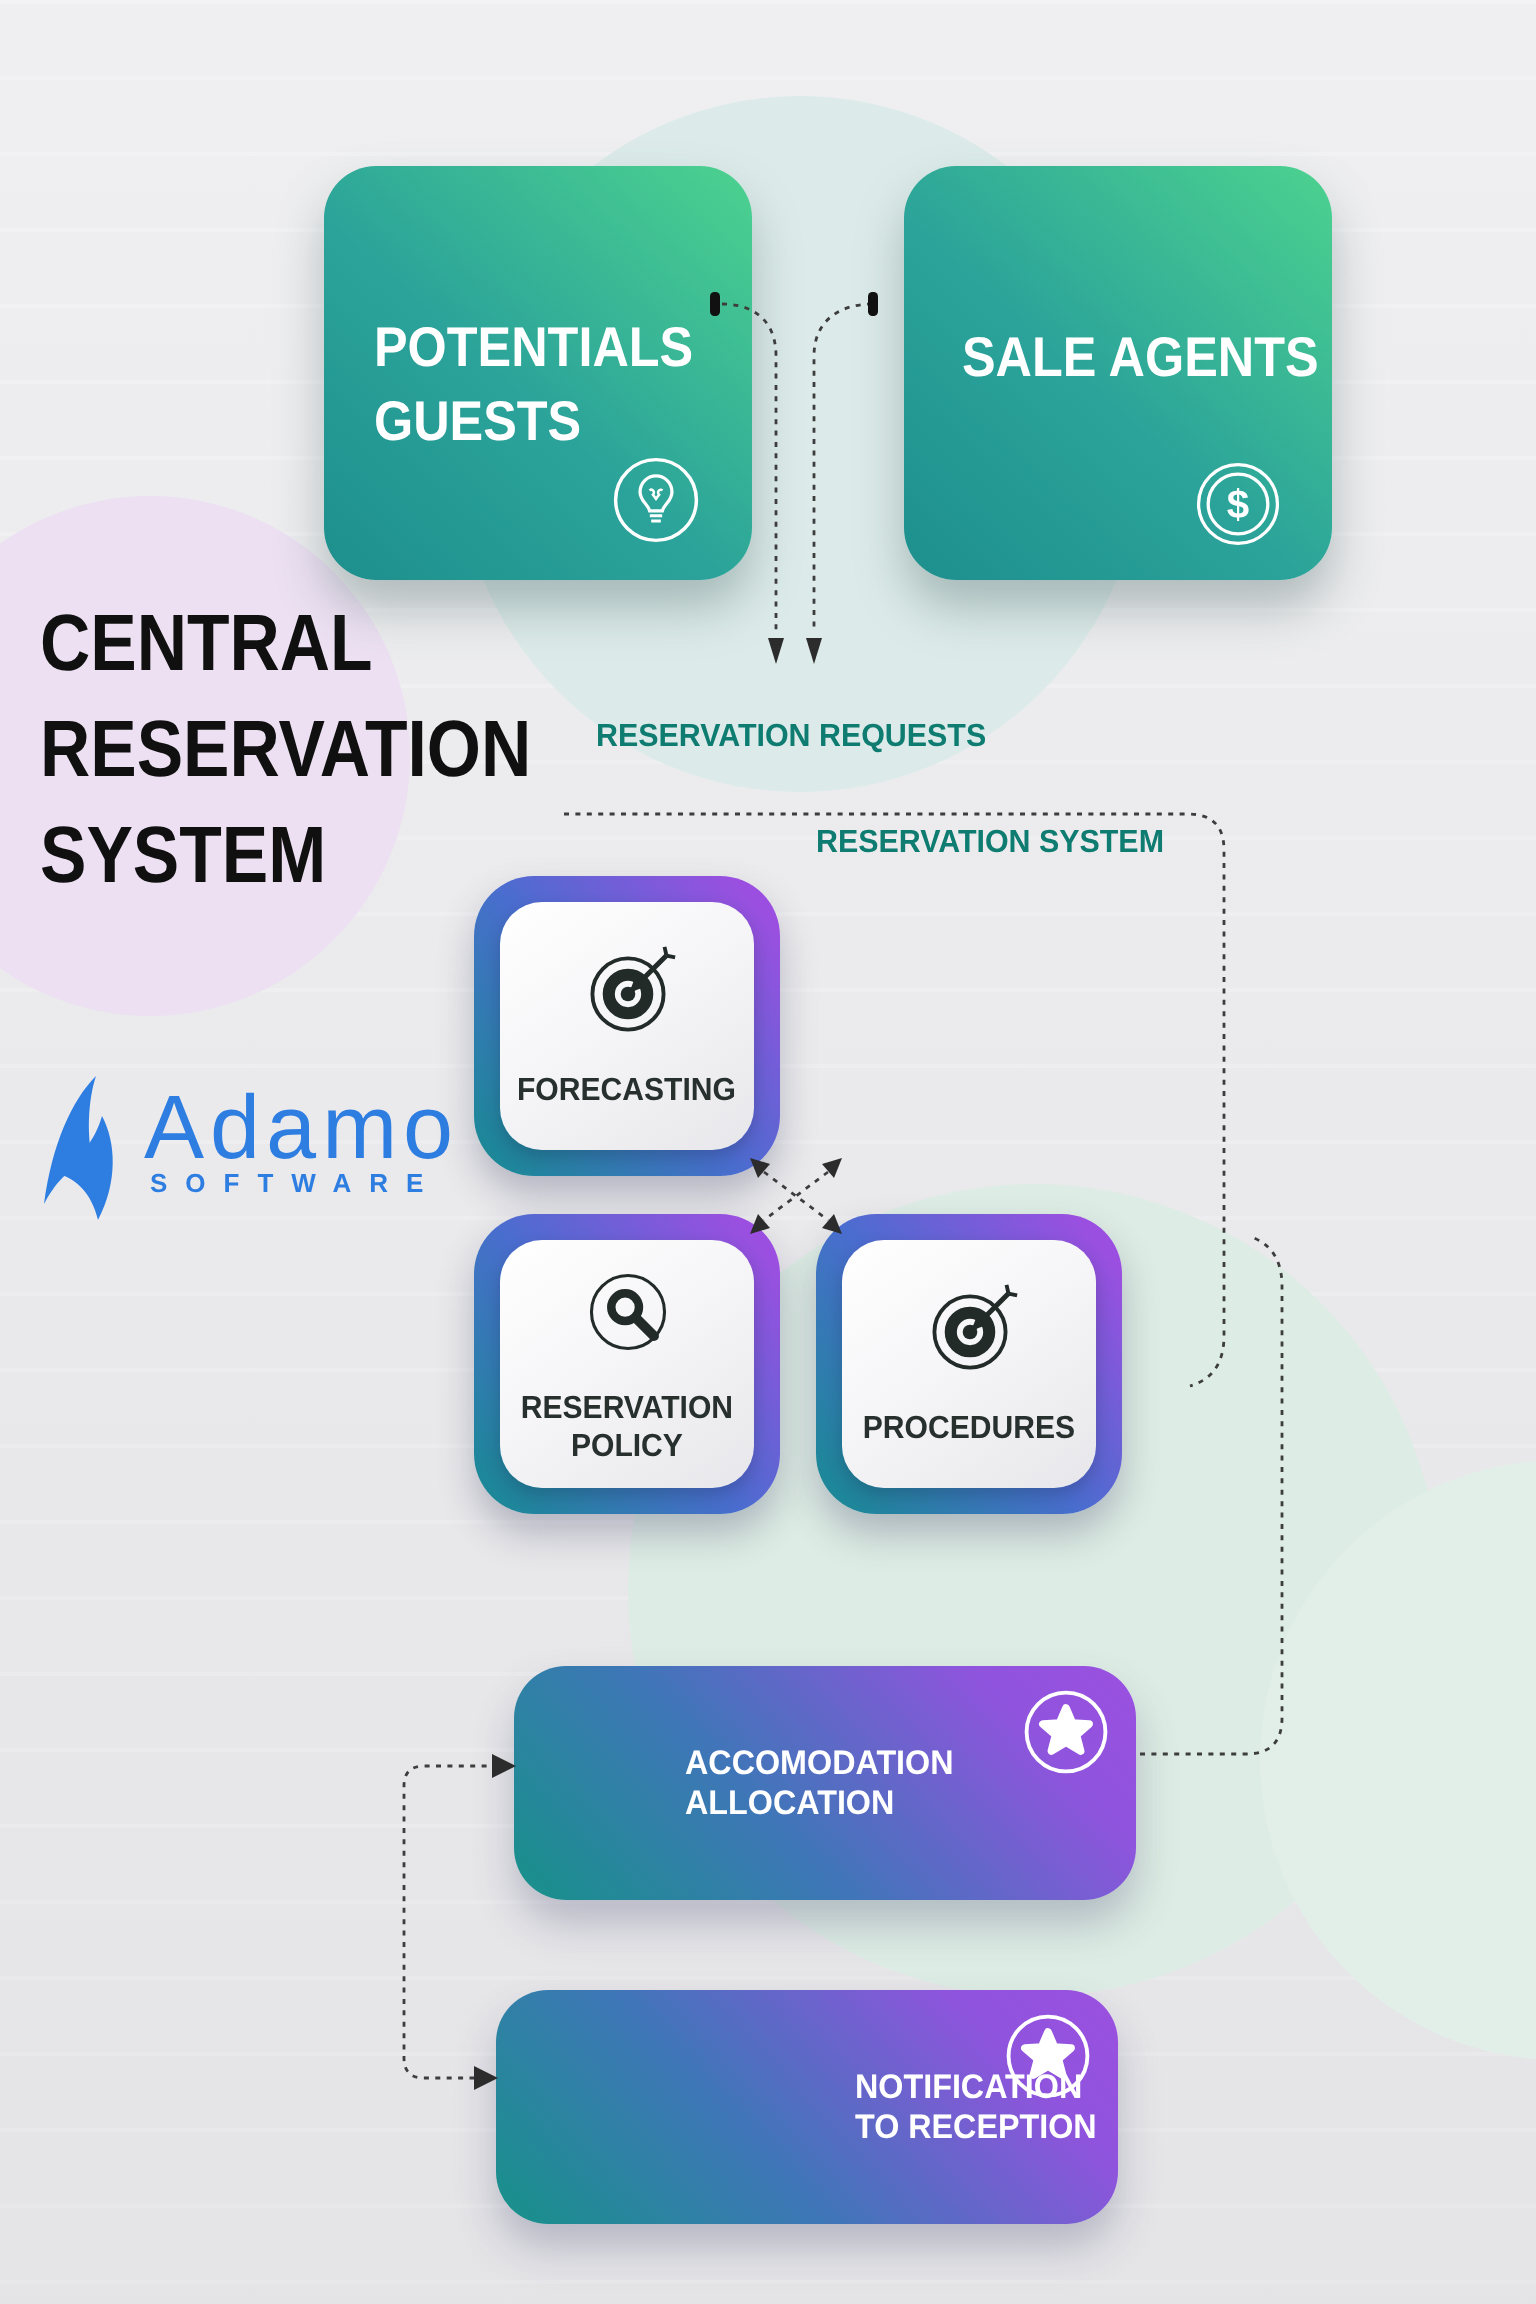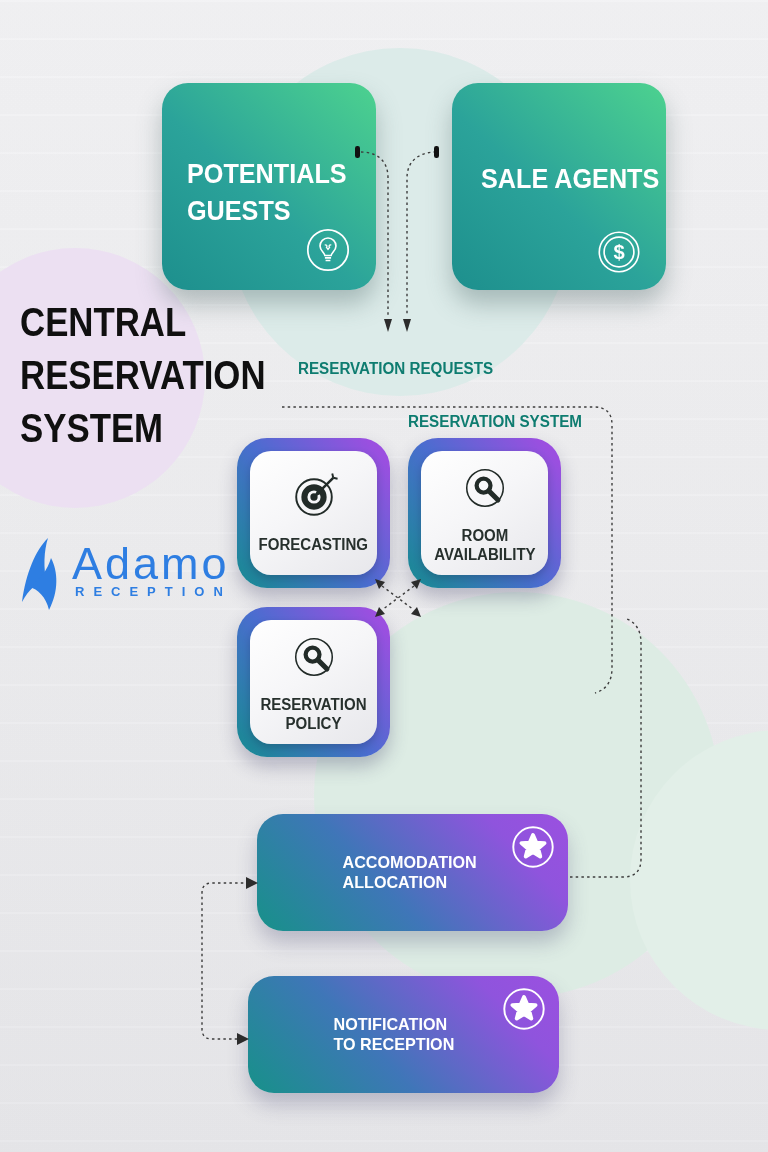--- a/index.html
+++ b/index.html
@@ -34,21 +34,21 @@
   .mod-inner{width:100%;height:100%;border-radius:21px;
     background:linear-gradient(145deg,#ffffff 0%,#f6f6f8 45%,#e7e7eb 100%);
     box-shadow:0 4px 9px rgba(0,0,0,.18);
     display:flex;flex-direction:column;align-items:center;justify-content:center;gap:9px;}
   .mod-label{font-weight:bold;font-size:16px;line-height:19px;color:#27302d;text-align:center;
     transform:scaleX(.94);transform-origin:center top;}
 
   .out{position:absolute;width:311px;height:117px;border-radius:26px;
     background:linear-gradient(47deg,#179189 0%,#3f76b8 40%,#8f54dd 80%,#9b50e0 100%);
     box-shadow:0 12px 20px rgba(80,80,120,.3);
-    display:flex;flex-direction:column;justify-content:center;}
+    display:flex;flex-direction:column;justify-content:center;margin-top:19px;}
   .out-label{color:#fff;font-weight:bold;font-size:17px;line-height:20px;padding-left:90px;
     transform:scaleX(.95);transform-origin:0 50%;white-space:nowrap;}
   .out .badge{top:8px;right:10px;}
 
   .brand{position:absolute;left:18px;top:536px;}
   .brand-name{position:absolute;left:54px;top:2px;color:#2e7ee2;font-size:45px;letter-spacing:3px;}
   .brand-sub{position:absolute;left:57px;top:48px;color:#2e7ee2;font-size:13px;font-weight:bold;letter-spacing:9px;}
 
   .connectors{position:absolute;left:0;top:0;z-index:5;pointer-events:none;}
   .lift{z-index:2;}
@@ -112,88 +112,91 @@
           <line x1="20" y1="-20" x2="24.5" y2="-19" stroke="#222b28" stroke-width="2"></line>
           <line x1="20" y1="-20" x2="19" y2="-24.5" stroke="#222b28" stroke-width="2"></line>
         </svg>
       </span>
       <div class="mod-label">
         <div>FORECASTING</div>
       </div>
     </div>
   </div>
 
-  <div class="mod lift" style="left:408px;top:438px;">
-    <div class="mod-inner">
-      <span>
-        <svg viewBox="-26 -26 52 52" width="50" height="50">
-          <circle r="19" fill="none" stroke="#222b28" stroke-width="1.6"></circle>
-          <circle cx="-1.5" cy="-2.5" r="7.2" fill="none" stroke="#222b28" stroke-width="4.4"></circle>
-          <line x1="4" y1="3" x2="13.5" y2="12.5" stroke="#222b28" stroke-width="5.2" stroke-linecap="round"></line>
-        </svg>
-      </span>
-      <div class="mod-label">
-        <div>ROOM</div>
-        <div>AVAILABILITY</div>
-      </div>
-    </div>
-  </div>
 
   <div class="mod lift" style="left:237px;top:607px;">
     <div class="mod-inner">
       <span>
         <svg viewBox="-26 -26 52 52" width="50" height="50">
           <circle r="19" fill="none" stroke="#222b28" stroke-width="1.6"></circle>
           <circle cx="-1.5" cy="-2.5" r="7.2" fill="none" stroke="#222b28" stroke-width="4.4"></circle>
           <line x1="4" y1="3" x2="13.5" y2="12.5" stroke="#222b28" stroke-width="5.2" stroke-linecap="round"></line>
         </svg>
       </span>
       <div class="mod-label">
         <div>RESERVATION</div>
         <div>POLICY</div>
       </div>
     </div>
   </div>
 
+  <div class="mod lift" style="left:408px;top:607px;">
+    <div class="mod-inner">
+      <span>
+        <svg viewBox="-26 -26 52 52" width="50" height="50">
+          <circle r="18.5" fill="none" stroke="#222b28" stroke-width="2"></circle>
+          <circle r="10" fill="none" stroke="#222b28" stroke-width="6.3"></circle>
+          <circle r="3.8" fill="#222b28"></circle>
+          <line x1="2.2" y1="-2.2" x2="20" y2="-20" stroke="#222b28" stroke-width="2.6"></line>
+          <polygon points="0.8,-0.8 8,-3.4 3.4,-8" fill="#222b28"></polygon>
+          <line x1="20" y1="-20" x2="24.5" y2="-19" stroke="#222b28" stroke-width="2"></line>
+          <line x1="20" y1="-20" x2="19" y2="-24.5" stroke="#222b28" stroke-width="2"></line>
+        </svg>
+      </span>
+      <div class="mod-label">
+        <div>PROCEDURES</div>
+      </div>
+    </div>
+  </div>
 
   <div class="out lift" style="left:257px;top:814px;">
     <div class="out-label">
       <div>ACCOMODATION</div>
       <div>ALLOCATION</div>
     </div>
     <div class="badge">
       <svg viewBox="-26 -26 52 52" width="50" height="50">
         <circle r="20.5" fill="none" stroke="#fff" stroke-width="2"></circle>
         <polygon points="0,-12.5 3.4,-4.6 12,-4.1 5.4,1.6 7.6,9.9 0,5.3 -7.6,9.9 -5.4,1.6 -12,-4.1 -3.4,-4.6" fill="#fff" stroke="#fff" stroke-width="4" stroke-linejoin="round"></polygon>
       </svg>
     </div>
   </div>
 
-  <div class="out lift" style="left:248px;top:976px;">
+  <div class="out lift" style="left:248px;top:976px;align-items:flex-end;">
     <div class="out-label">
       <div>NOTIFICATION</div>
       <div>TO RECEPTION</div>
     </div>
     <div class="badge">
       <svg viewBox="-26 -26 52 52" width="50" height="50">
         <circle r="20.5" fill="none" stroke="#fff" stroke-width="2"></circle>
         <polygon points="0,-12.5 3.4,-4.6 12,-4.1 5.4,1.6 7.6,9.9 0,5.3 -7.6,9.9 -5.4,1.6 -12,-4.1 -3.4,-4.6" fill="#fff" stroke="#fff" stroke-width="4" stroke-linejoin="round"></polygon>
       </svg>
     </div>
   </div>
 
   <div class="brand">
     <span>
       <svg viewBox="0 0 44 78" width="44" height="78" style="position:absolute;left:0;top:0;">
         <path d="M30 2 C18 14 8 36 4 66 C12 51 21 45 29 47 C25 33 26 14 30 2 Z" fill="#2e7ee2"></path>
         <path d="M33 22 C40 35 41 55 31 74 C28 61 20 53 11 51 C22 44 30 33 33 22 Z" fill="#2e7ee2"></path>
       </svg>
     </span>
     <div class="brand-name">Adamo</div>
-    <div class="brand-sub">RECEPTION</div>
+    <div class="brand-sub">SOFTWARE</div>
   </div>
 
   <svg class="connectors" width="768" height="1152" viewBox="0 0 768 1152">
     <g stroke="#3d3d3d" stroke-width="1.4" fill="none" stroke-dasharray="2.5 3.2">
       <path d="M361 152 C374 152 388 158 388 178 V316"></path>
       <path d="M436 152 C423 152 407 158 407 178 V316"></path>
       <path d="M282 407 H594 Q612 407 612 425 V668 Q612 688 595 693"></path>
       <path d="M570 877 H623 Q641 877 641 859 V643 Q641 625 627 619"></path>
       <path d="M249 883 H212 Q202 883 202 893 V1029 Q202 1039 212 1039 H240"></path>
       <line x1="382" y1="586" x2="414" y2="610"></line>

